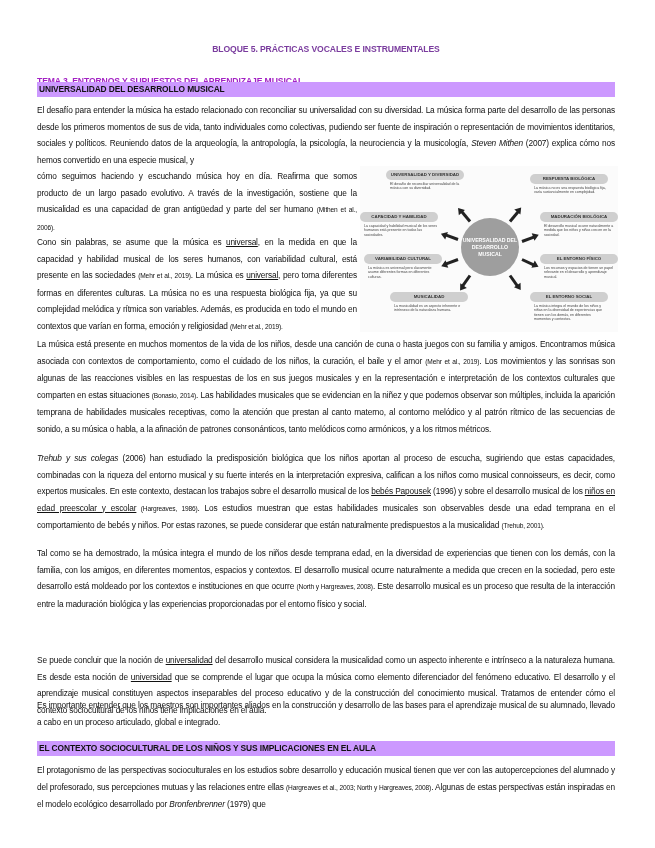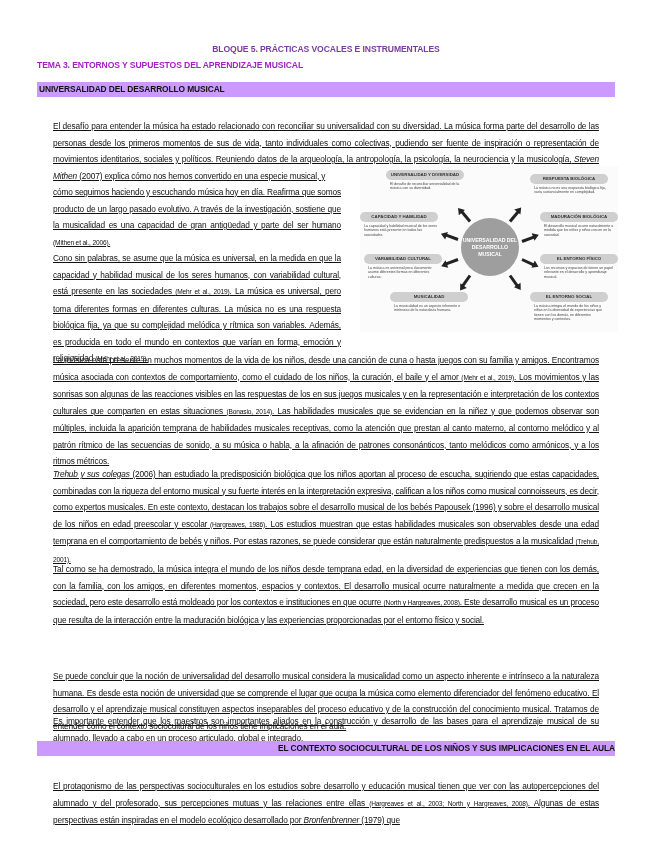--- a/index.html
+++ b/index.html
@@ -1,24 +1,24 @@
 <!DOCTYPE html>
 <html><head>
   <meta charset="utf-8">
   <style>
     html, body { margin: 0; padding: 0; background: #ffffff; }
     body { width: 655px; height: 848px; overflow: hidden; position: relative;
            font-family: "Liberation Sans", sans-serif; color: #111; }
     .page { position: absolute; left: 37px; top: 0; width: 578px; }
     .bloque { position: absolute; left: 0; width: 578px; top: 44px; text-align: center;
               font-size: 8.6px; font-weight: bold; color: #7a3c9e; letter-spacing: -0.1px; }
-    .tema { position: absolute; left: 0; top: 60px; font-size: 8.6px; font-weight: bold; color: #a322c4; letter-spacing: -0.1px; }
+    .tema { position: absolute; left: 0; top: 76px; font-size: 8.6px; font-weight: bold; color: #a322c4; letter-spacing: -0.1px; }
     .secbar { position: absolute; left: 0; width: 578px; height: 15px; background: #cc99ff;
               font-size: 8.4px; font-weight: bold; color: #111; line-height: 15px; padding-left: 2px; box-sizing: border-box; letter-spacing: -0.1px; }
-    p { margin: 16px; font-size: 8.3px; line-height: 16.5px; text-align: justify; letter-spacing: -0.15px; text-decoration: underline; }
+    p { margin: 0; font-size: 8.3px; line-height: 16.5px; text-align: justify; letter-spacing: -0.15px; }
     .block { position: absolute; left: 0; }
     .cite { font-size: 6.6px; }
     .u { text-decoration: underline; }
     .i { font-style: italic; }
 
     
     .diagram { position: absolute; left: 323px; top: 166px; width: 258px; height: 166px; background: #fbfbfb; }
     .dg-center { position: absolute; left: 101px; top: 52px; width: 58px; height: 58px; border-radius: 50%;
                  background: #9e9e9e; color: #fff; font-size: 5.2px; font-weight: bold; text-align: center;
                  display: flex; align-items: center; justify-content: center; line-height: 7px; }
@@ -108,18 +108,18 @@
   </div>
 
   <div class="block" style="top:652px; width:578px;">
     <p><span>Se puede concluir que la noción de </span><span class="u">universalidad</span><span> del desarrollo musical considera la musicalidad como un aspecto inherente e intrínseco a la naturaleza humana. Es desde esta noción de </span><span class="u">universidad</span><span> que se comprende el lugar que ocupa la música como elemento diferenciador del fenómeno educativo. El desarrollo y el aprendizaje musical constituyen aspectos inseparables del proceso educativo y de la construcción del conocimiento musical. Tratamos de entender cómo el contexto sociocultural de los niños tiene implicaciones en el aula.</span></p>
   </div>
 
   <div class="block" style="top:697px; width:578px;">
     <p>Es importante entender que los maestros son importantes aliados en la construcción y desarrollo de las bases para el aprendizaje musical de su alumnado, llevado a cabo en un proceso articulado, global e integrado.</p>
   </div>
 
-  <div class="secbar" style="top:741px;text-align:right;">EL CONTEXTO SOCIOCULTURAL DE LOS NIÑOS Y SUS IMPLICACIONES EN EL AULA</div>
+  <div class="secbar" style="top:741px;">EL CONTEXTO SOCIOCULTURAL DE LOS NIÑOS Y SUS IMPLICACIONES EN EL AULA</div>
 
   <div class="block" style="top:762px; width:578px;">
     <p><span>El protagonismo de las perspectivas socioculturales en los estudios sobre desarrollo y educación musical tienen que ver con las autopercepciones del alumnado y del profesorado, sus percepciones mutuas y las relaciones entre ellas </span><span class="cite">(Hargreaves et al., 2003; North y Hargreaves, 2008)</span><span>. Algunas de estas perspectivas están inspiradas en el modelo ecológico desarrollado por </span><span class="i">Bronfenbrenner</span><span> (1979) que</span></p>
   </div>
 </div>
 
 </body></html>

